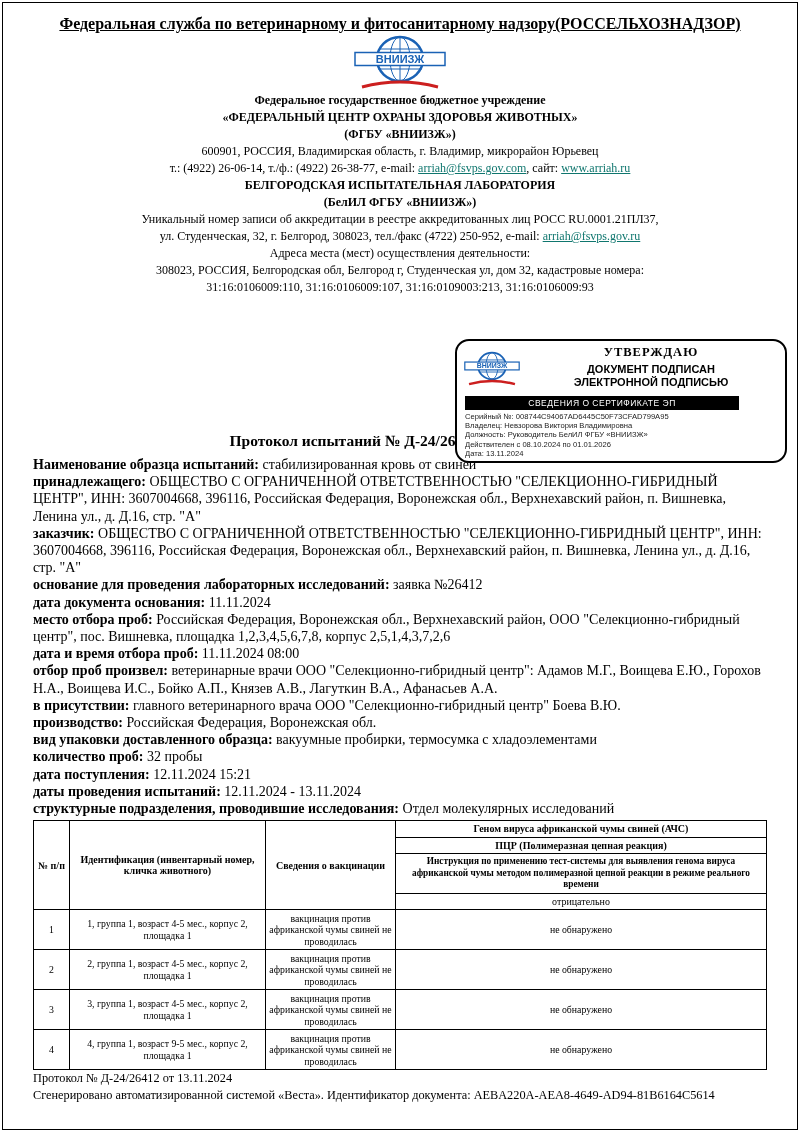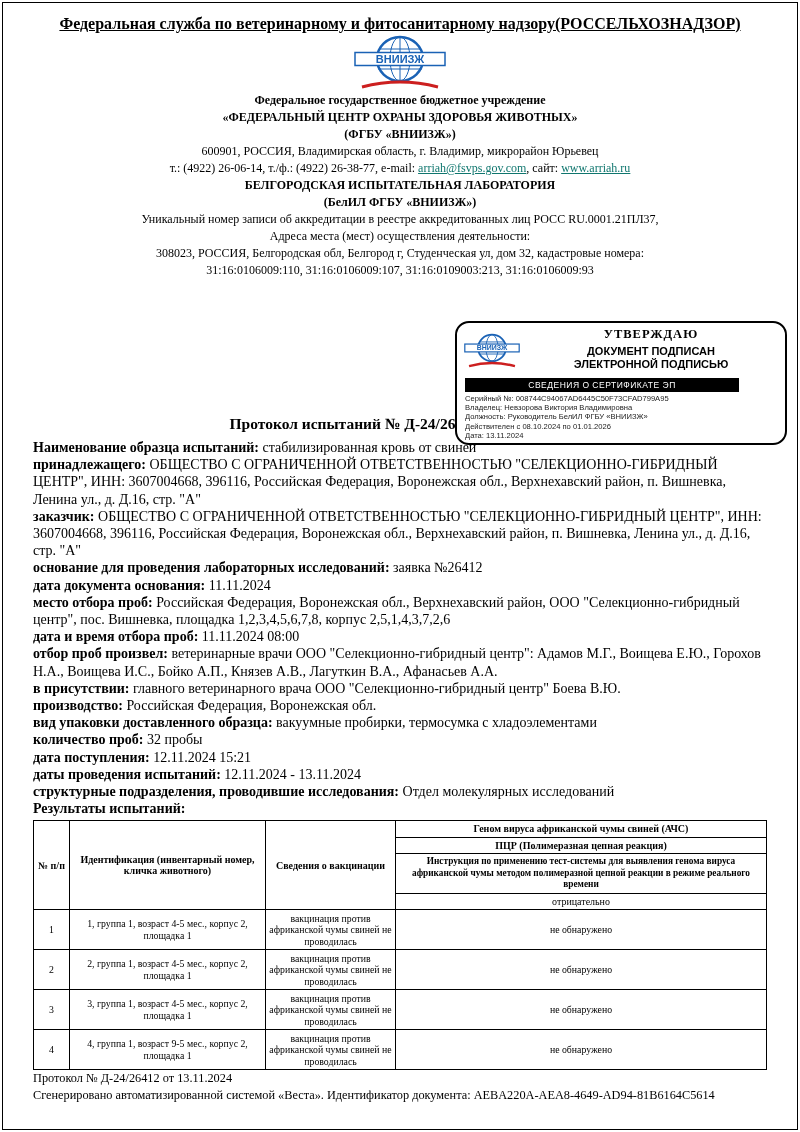--- a/index.html
+++ b/index.html
@@ -8,21 +8,21 @@
   .page { position:absolute; left:2px; top:2px; right:2px; bottom:2px; border:1px solid #000;
           padding:12px 30px 6px; background:#fff; }
   
   .hline { text-align:center; font-size:12px; line-height:17px; }
   .hline.sm { font-size:16px; }
   .bold { font-weight:bold; }
   .ul { text-decoration:underline; }
   .link { color:#0f766e; text-decoration:underline; cursor:pointer; }
   .logo-wrap { text-align:center; height:60px; padding-top:2px; }
   
-  .stamp { position:absolute; top:318px; right:10px; width:332px; height:124px;
+  .stamp { position:absolute; top:336px; right:10px; width:332px; height:124px;
            border:2px solid #000; border-radius:14px; padding:4px 8px 2px 6px;
            font-family:"Liberation Sans", sans-serif; background:#fff; }
   .stamp-top { display:flex; align-items:flex-start; }
   .stamp-logo { width:62px; flex:0 0 62px; padding-top:4px; }
   .stamp-head { flex:1; text-align:center; }
   .stamp-approve { font-family:"Liberation Serif", serif; font-size:12.5px; font-weight:bold; letter-spacing:1px; line-height:15px; }
   .stamp-signed { font-size:11px; font-weight:bold; line-height:13px; margin-top:3px; }
   .stamp-bar { background:#000; color:#fff; font-size:8.5px; font-weight:normal; text-align:center;
                width:274px; padding:2px 0; margin:3px 0 2px 2px; letter-spacing:.5px; }
   .stamp-line { font-size:7.6px; line-height:9.2px; color:#222; padding-left:2px; }
@@ -62,20 +62,21 @@
     </div>
 
     <p class="hline bold">Федеральное государственное бюджетное учреждение</p>
     <p class="hline bold">«ФЕДЕРАЛЬНЫЙ ЦЕНТР ОХРАНЫ ЗДОРОВЬЯ ЖИВОТНЫХ»</p>
     <p class="hline bold">(ФГБУ «ВНИИЗЖ»)</p>
     <p class="hline">600901, РОССИЯ, Владимирская область, г. Владимир, микрорайон Юрьевец</p>
     <p class="hline"><span>т.: (4922) 26-06-14, т./ф.: (4922) 26-38-77, e-mail: </span><a class="link">arriah@fsvps.gov.com</a><span>, сайт: </span><a class="link">www.arriah.ru</a></p>
     <p class="hline bold">БЕЛГОРОДСКАЯ ИСПЫТАТЕЛЬНАЯ ЛАБОРАТОРИЯ</p>
     <p class="hline bold">(БелИЛ ФГБУ «ВНИИЗЖ»)</p>
     <p class="hline">Уникальный номер записи об аккредитации в реестре аккредитованных лиц РОСС RU.0001.21ПЛ37,</p>
+    <p class="hline"><span>ул. Студенческая, 32, г. Белгород, 308023, тел./факс (4722) 250-952, e-mail: </span><a class="link">arriah@fsvps.gov.ru</a></p>
     <p class="hline">Адреса места (мест) осуществления деятельности:</p>
     <p class="hline">308023, РОССИЯ, Белгородская обл, Белгород г, Студенческая ул, дом 32, кадастровые номера:</p>
     <p class="hline">31:16:0106009:110, 31:16:0106009:107, 31:16:0109003:213, 31:16:0106009:93</p>
   </div>
 
   <div class="stamp">
     <div class="stamp-top">
       <div class="stamp-logo">
         <svg width="58" height="40" viewBox="0 0 96 62">
           <ellipse cx="48" cy="26" rx="23" ry="22" fill="#fff" stroke="#1a62b5" stroke-width="3"></ellipse>
@@ -114,21 +115,20 @@
     <p><b>место отбора проб:</b> <span>Российская Федерация, Воронежская обл., Верхнехавский район, ООО "Селекционно-гибридный центр", пос. Вишневка, площадка 1,2,3,4,5,6,7,8, корпус 2,5,1,4,3,7,2,6</span></p>
     <p><b>дата и время отбора проб:</b> <span>11.11.2024 08:00</span></p>
     <p><b>отбор проб произвел:</b> <span>ветеринарные врачи ООО "Селекционно-гибридный центр": Адамов М.Г., Воищева Е.Ю., Горохов Н.А., Воищева И.С., Бойко А.П., Князев А.В., Лагуткин В.А., Афанасьев А.А.</span></p>
     <p><b>в присутствии:</b> <span>главного ветеринарного врача ООО "Селекционно-гибридный центр" Боева В.Ю.</span></p>
     <p><b>производство:</b> <span>Российская Федерация, Воронежская обл.</span></p>
     <p><b>вид упаковки доставленного образца:</b> <span>вакуумные пробирки, термосумка с хладоэлементами</span></p>
     <p><b>количество проб:</b> <span>32 пробы</span></p>
     <p><b>дата поступления:</b> <span>12.11.2024 15:21</span></p>
     <p><b>даты проведения испытаний:</b> <span>12.11.2024 - 13.11.2024</span></p>
     <p><b>структурные подразделения, проводившие исследования:</b> <span>Отдел молекулярных исследований</span></p>
-    <p><b>Результаты испытаний:</b> <span></span></p>
   </div>
 
   <table class="results">
     <colgroup>
         <col style="width:36px">
         <col style="width:196px">
         <col style="width:130px">
         <col>
       </colgroup>
     <tbody>

